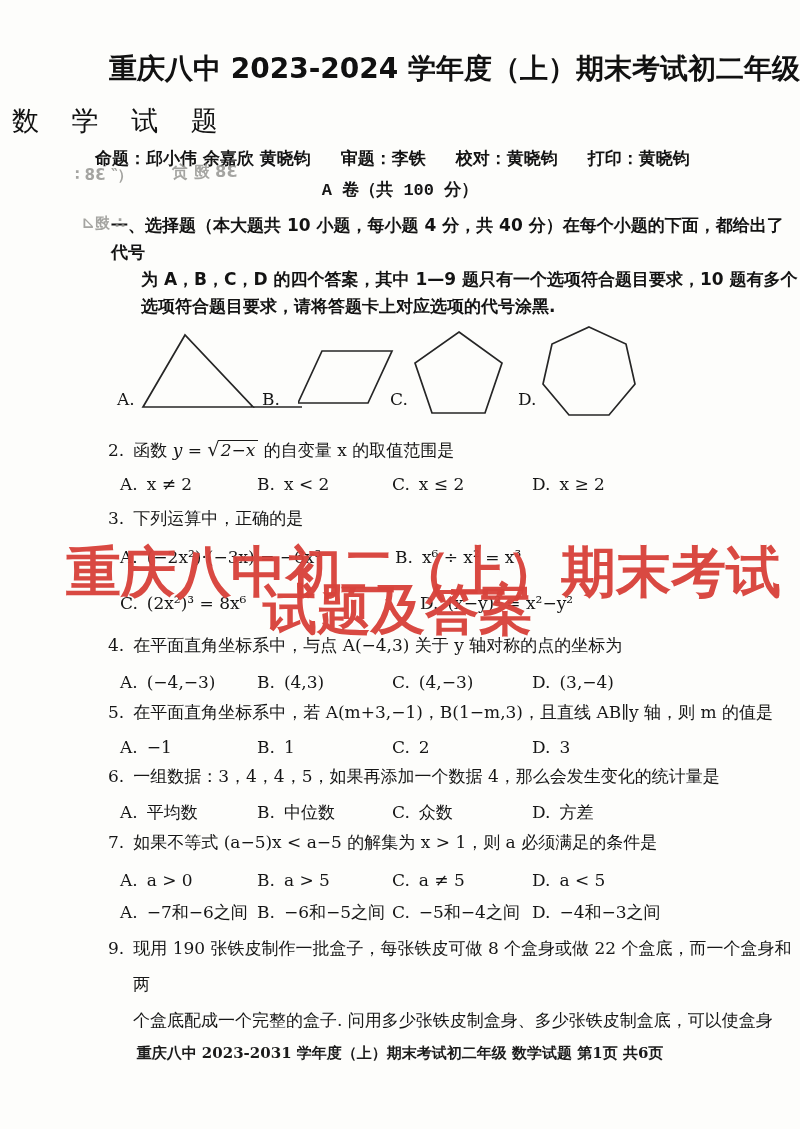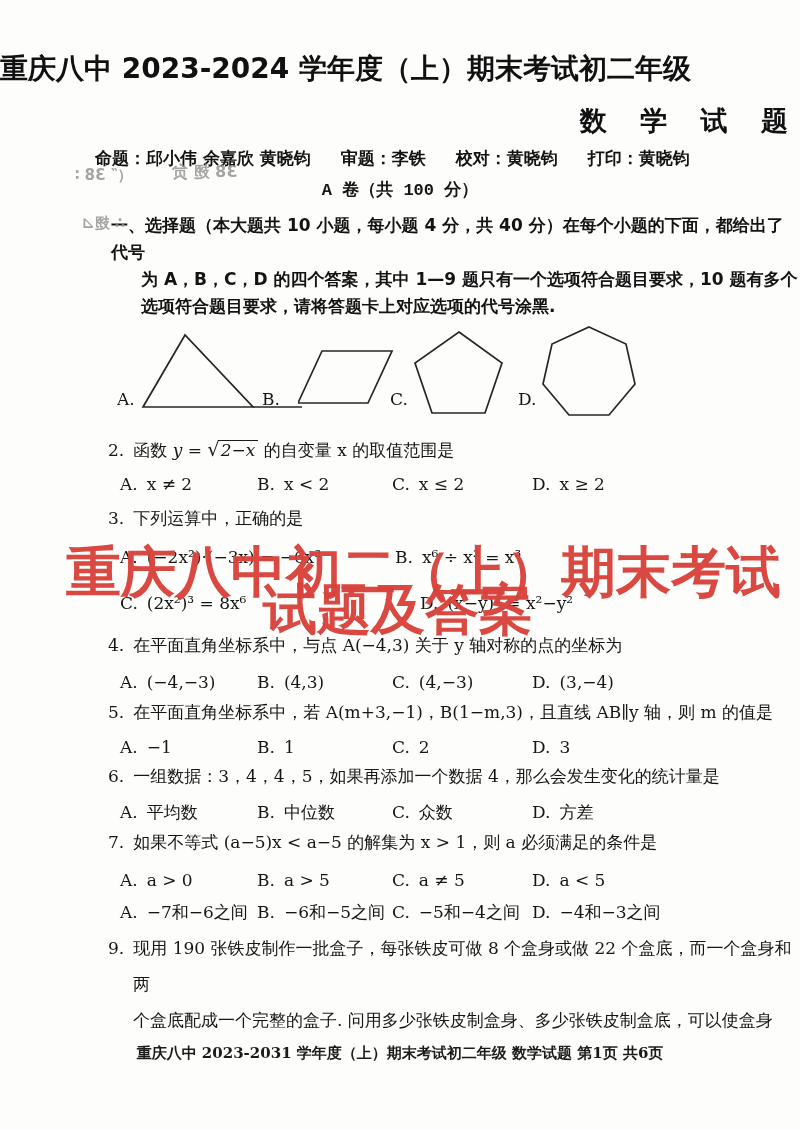--- a/index.html
+++ b/index.html
@@ -7,28 +7,28 @@
   body {
     background:#fdfdfb;
     font-family:"DejaVu Serif","Liberation Serif",serif;
     color:#161616;
     overflow:hidden;
   }
   .page { position:relative; width:800px; height:1129px; background:#fdfdfb; }
 
   
   .title {
-    margin-top:52px; text-align:left;
+    margin-top:52px; text-align:right;
     font-family:"DejaVu Sans","Liberation Sans",sans-serif;
     font-weight:bold; font-size:28px; line-height:34px; color:#111;
   }
   .subtitle {
-    margin-top:16px; text-align:right;
-    font-family:"DejaVu Sans","Liberation Sans",sans-serif;
-    font-weight:bold; font-size:27px; line-height:38px; letter-spacing:12px; text-indent:12px; color:#111;
+    margin-top:16px; text-align:left;
+    font-family:"DejaVu Sans","Liberation Sans",sans-serif;
+    font-weight:normal; font-size:27px; line-height:38px; letter-spacing:12px; text-indent:12px; color:#111;
   }
   .credits {
     margin:6px 0 0 95px; display:flex; gap:30px;
     font-family:"DejaVu Sans","Liberation Sans",sans-serif;
     font-weight:bold; font-size:17px; line-height:24px; color:#131313;
   }
   .volume { margin-top:9px; text-align:center; font-size:17px; line-height:24px; font-weight:600;font-family:Liberation Mono, monospace; }
 
   
   .instr {

